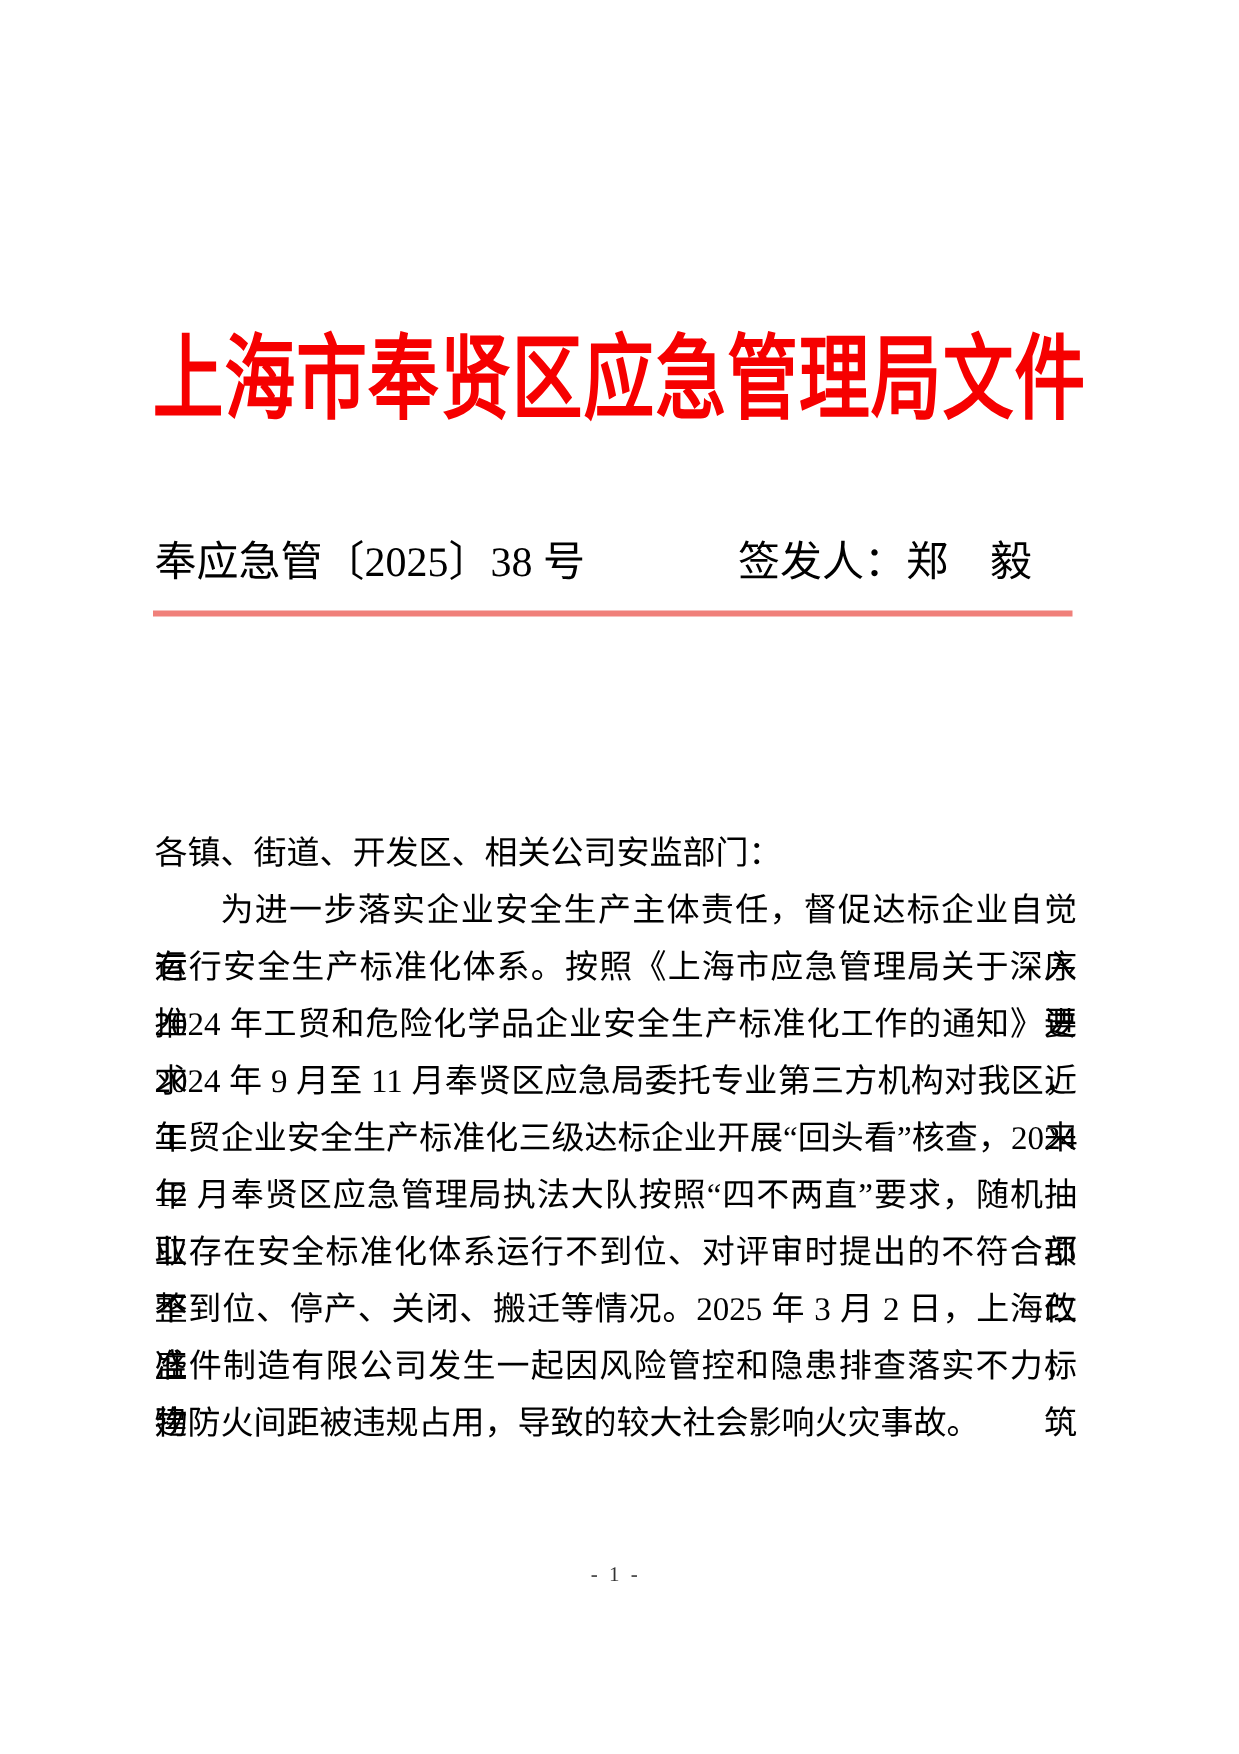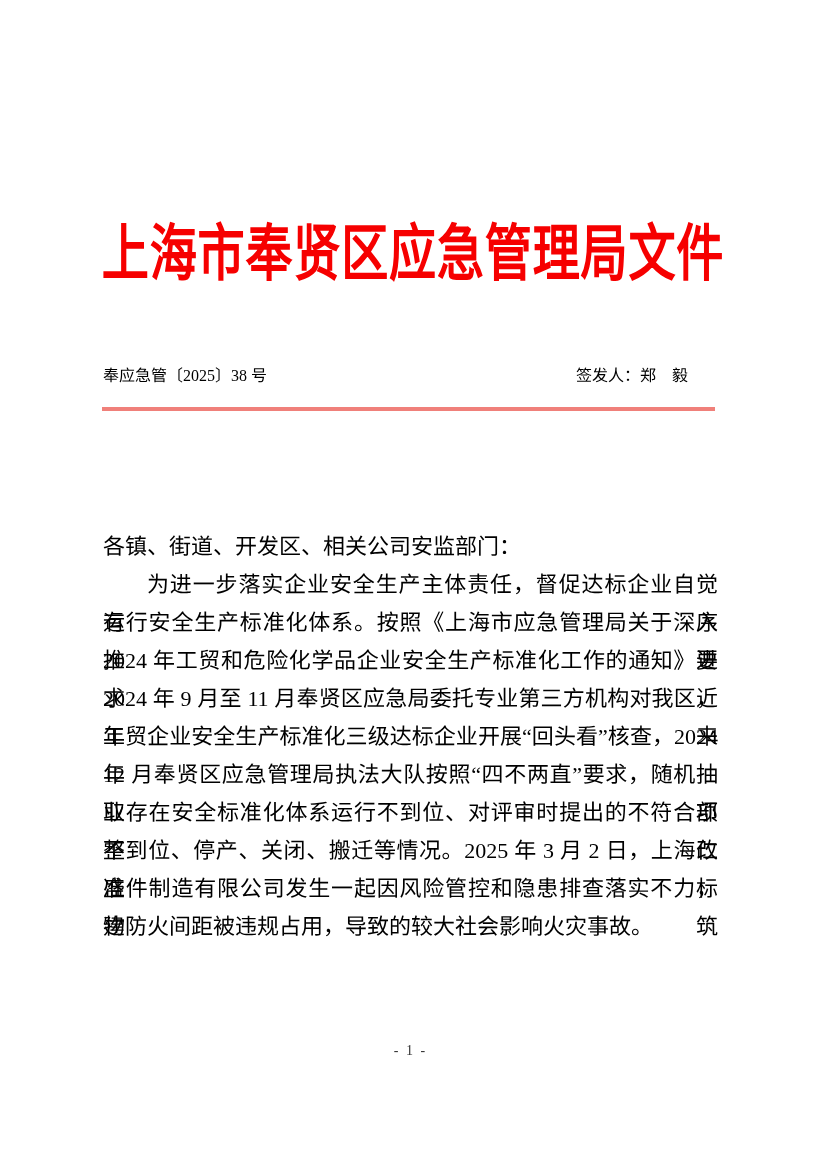--- a/index.html
+++ b/index.html
@@ -32,21 +32,21 @@
     letter-spacing: 1px;
   }
   .doc-info-row {
     position: absolute;
     top: 362px;
     left: 103px;
     width: 615px;
     display: flex;
     justify-content: space-between;
     align-items: baseline;
-    font-size: 16px;
+    font-size: 28px;
     line-height: 28px;
     white-space: nowrap;
   }
   .issuer { padding-right: 30px; }
   .red-line {
     position: absolute;
     top: 407px;
     left: 102px;
     width: 613px;
     height: 4px;
@@ -58,21 +58,21 @@
     left: 103px;
     width: 615px;
     text-align: center;
     font-size: 25px;
     line-height: 34px;
     font-weight: bold;
     letter-spacing: 1px;
   }
   .doc-body {
     position: absolute;
-    top: 528px;
+    top: 550px;
     left: 103px;
     width: 615px;
     font-size: 22px;
     line-height: 38px;
   }
   .line {
     height: 38px;
     white-space: nowrap;
   }
   .line.fill {

